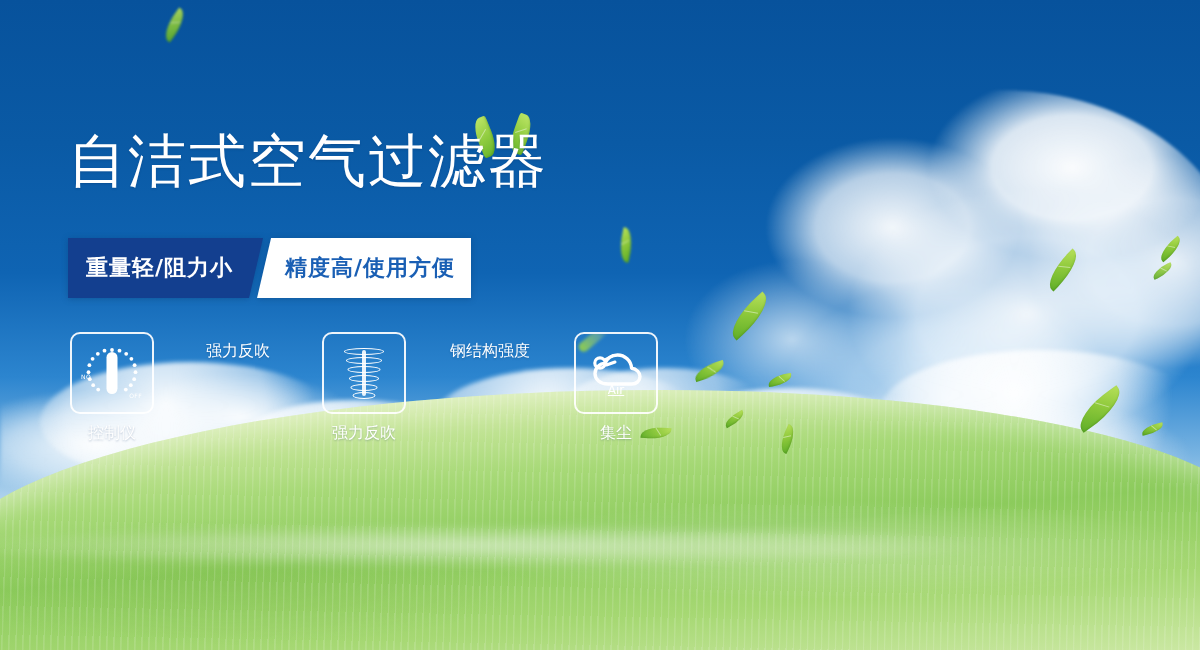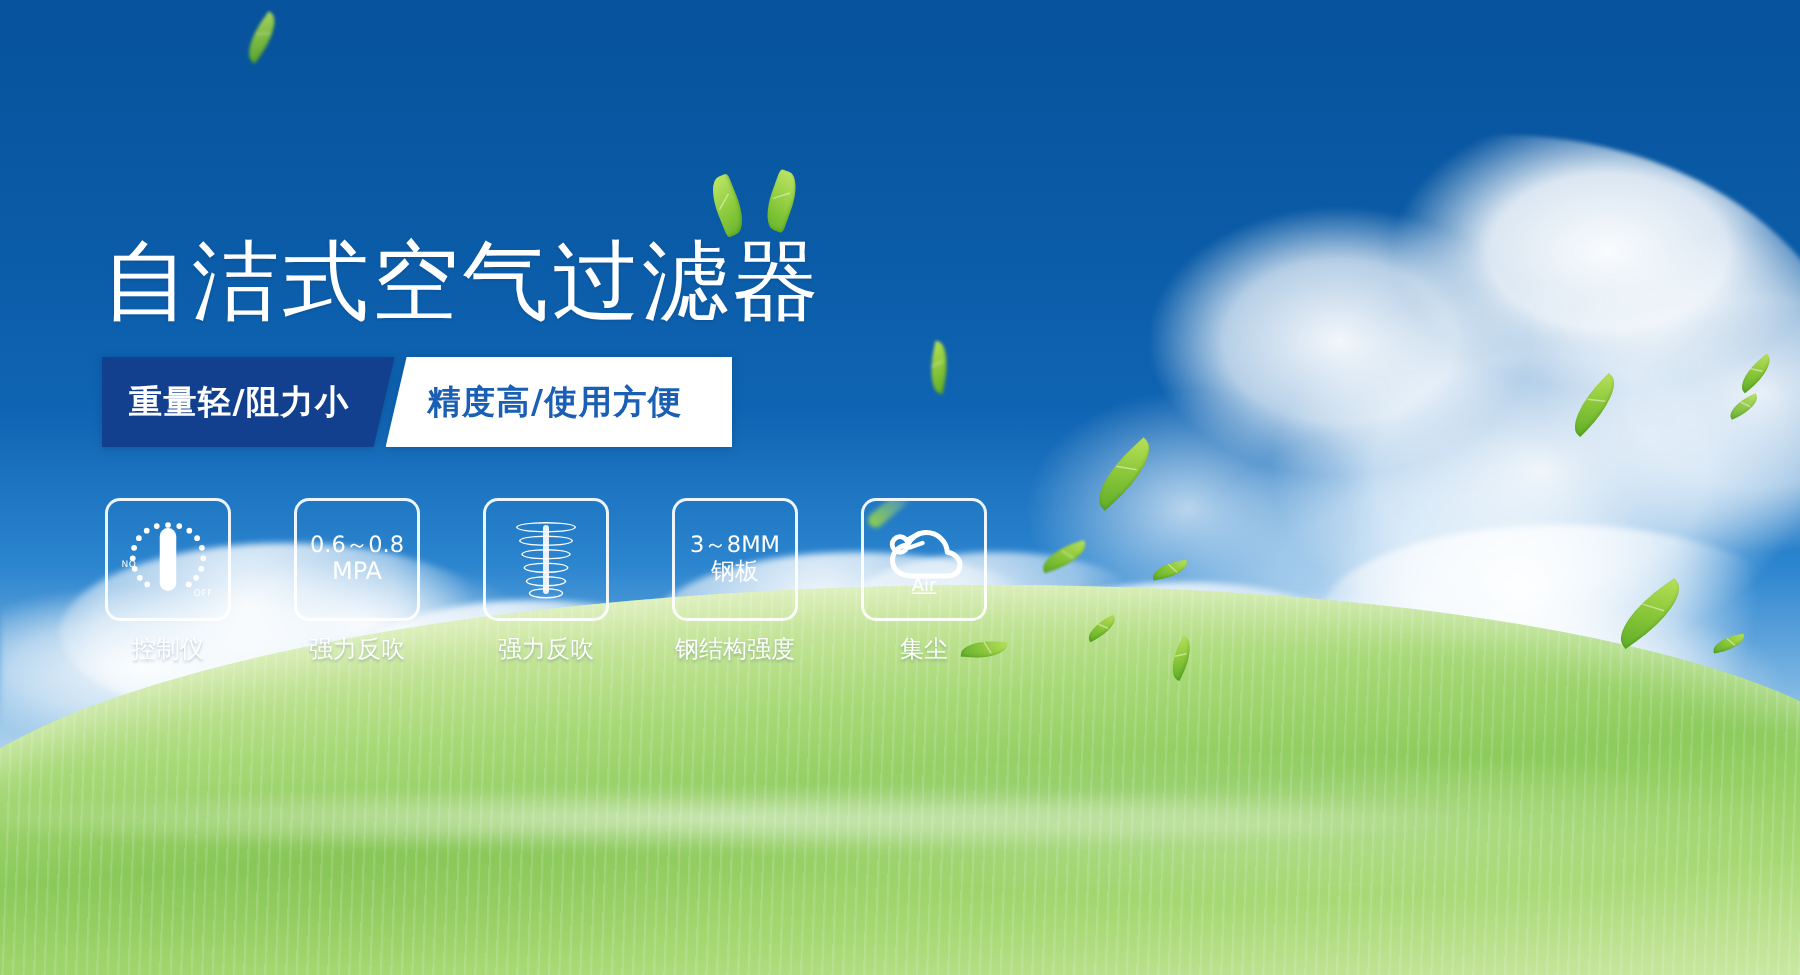--- a/index.html
+++ b/index.html
@@ -162,21 +162,21 @@
   .lf10 { width: 9px;  height: 22px; left: 1148px; top: 418px; transform: rotate(78deg); }
   .lf11 { width: 11px; height: 28px; left: 1165px; top: 235px; transform: rotate(50deg); }
   .lf12 { width: 9px;  height: 22px; left: 1158px; top: 260px; transform: rotate(64deg); opacity:.9;}
   .lf13 { width: 16px; height: 44px; left: 1055px; top: 248px; transform: rotate(44deg); }
 
   
 
   .title {
     position: absolute;
     left: 68px;
-    top: 158px;
+    top: 132px;
     font-size: 58px;
     line-height: 1;
     letter-spacing: 2px;
     color: #ffffff;
     font-weight: 300;
     font-family: "DejaVu Sans", "Liberation Sans", sans-serif;
     white-space: nowrap;
     text-shadow: 0 1px 2px rgba(0,40,90,0.25);
   }
 
@@ -206,21 +206,21 @@
     font-family: "DejaVu Sans", "Liberation Sans", sans-serif;
   }
 
   .sub-right {
     background: #ffffff;
     color: #1a5fb4;
     font-size: 22px;
     font-weight: 700;
     display: flex;
     align-items: center;
-    padding: 0 33px 0 22px;
+    padding: 0 16px 0 22px;
     margin-left: -6px;
     letter-spacing: 1px;
     clip-path: polygon(14px 0, 100% 0, 100% 100%, 0 100%);
     padding-left: 28px;
     font-family: "DejaVu Sans", "Liberation Sans", sans-serif;
   }
 
   
 
   .features {
@@ -389,47 +389,39 @@
           </svg>
           <div class="needle"></div>
           <div class="lbl lbl-no">NO</div>
           <div class="lbl lbl-off">OFF</div>
         </div>
       </div>
       <div class="feature-caption">控制仪</div>
     </div>
 
     <div class="feature">
-      <div class="feature-box">
-        <div class="feature-text small">0.6～0.8</div>
-        <div class="feature-text">MPA</div>
-      </div>
       <div class="feature-caption">强力反吹</div>
     </div>
 
     <div class="feature">
       <div class="feature-box">
         <div class="coil">
           <div class="stem"></div>
           <div class="ring" style="width:40px; top:2px;"></div>
           <div class="ring" style="width:36px; top:11px;"></div>
           <div class="ring" style="width:33px; top:20px;"></div>
           <div class="ring" style="width:30px; top:29px;"></div>
           <div class="ring" style="width:27px; top:38px;"></div>
           <div class="ring" style="width:23px; top:46px;"></div>
         </div>
       </div>
       <div class="feature-caption">强力反吹</div>
     </div>
 
     <div class="feature">
-      <div class="feature-box">
-        <div class="feature-text small">3～8MM</div>
-        <div class="feature-text">钢板</div>
-      </div>
       <div class="feature-caption">钢结构强度</div>
     </div>
 
     <div class="feature">
       <div class="feature-box">
         <div class="airicon">
           <div class="air-streak"></div>
           <svg width="60" height="40" viewBox="0 0 60 40" aria-hidden="true">
             <path d="M22 34 C14 34 9 29.5 9 23.5 C9 18 13.5 13.5 19 13.5
                      C21 8.5 26 5 31.5 5 C39 5 45 10.8 45.6 18.2

